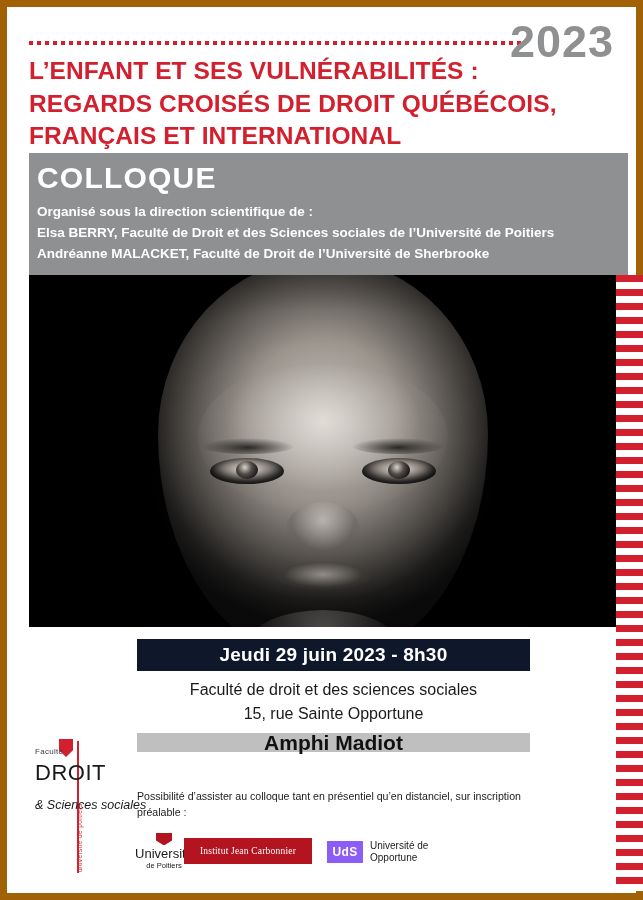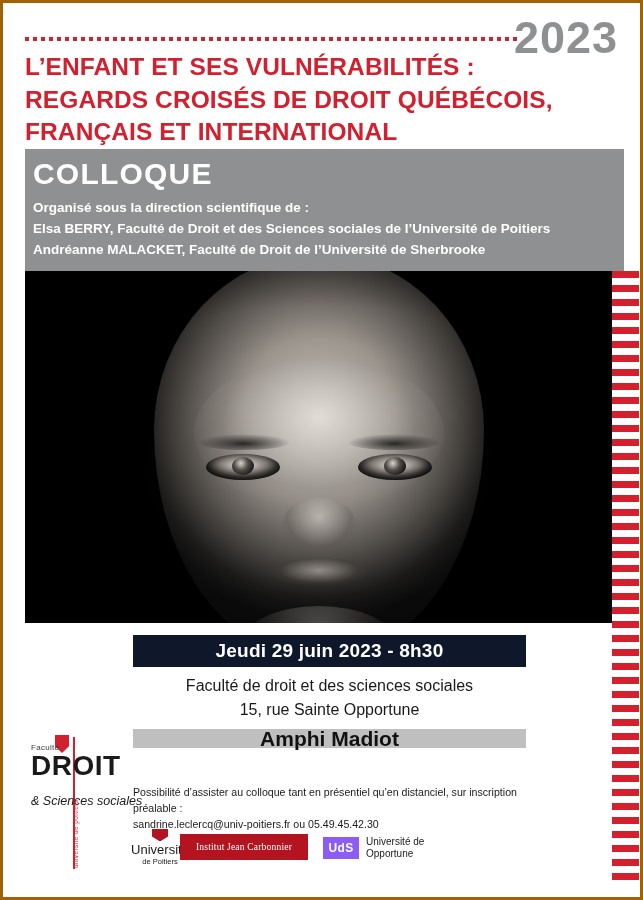--- a/index.html
+++ b/index.html
@@ -16,21 +16,21 @@
   }
 
   
   .poster {
     position: absolute;
     left: 0; top: 0;
     width: 643px;
     height: 900px;
     background: #ffffff;
     box-sizing: border-box;
-    border: 3px solid #a16207;
+    border: 7px solid #a16207;
   }
 
   
   .dotted-rule {
     position: absolute;
     left: 22px;
     top: 34px;
     width: 492px;
     height: 4px;
     background-image: repeating-linear-gradient(to right, #d2202f 0 4px, transparent 4px 8px);
@@ -274,22 +274,22 @@
     transform: rotate(-90deg);
     white-space: nowrap;
   }
   .left-logo .fac {
     font-size: 8px;
     color: #3b3b3b;
     letter-spacing: 0.3px;
     transform: translateY(-118px) translateX(2px);
   }
   .left-logo .droit {
-    font-size: 28px;
-    font-weight: bold;
+    font-size: 22px;
+    font-weight: normal;
     color: #1a1a1a;
     letter-spacing: 0.5px;
     transform: translateY(-88px) translateX(2px);
   }
   .left-logo .ss {
     font-size: 12.5px;
     font-style: italic;
     color: #1a1a1a;
     transform: translateY(-62px) translateX(2px);
   }
@@ -435,21 +435,20 @@
 
   <div class="venue">
     <span>Faculté de droit et des sciences sociales</span>
     <span>15, rue Sainte Opportune</span>
   </div>
 
   <div class="amphi">Amphi Madiot</div>
 
   <div class="note">
     <span class="row">Possibilité d’assister au colloque tant en présentiel qu’en distanciel, sur inscription préalable :</span>
-    <span class="row">sandrine.leclercq@univ-poitiers.fr ou 05.49.45.42.30</span>
   </div>
 
   <div class="left-logo">
     <div class="crest"></div>
     <div class="rule"></div>
     <div class="vert fac">Faculté</div>
     <div class="vert droit">DROIT</div>
     <div class="vert ss">&amp; Sciences sociales</div>
     <div class="univ">université de poitiers</div>
   </div>

